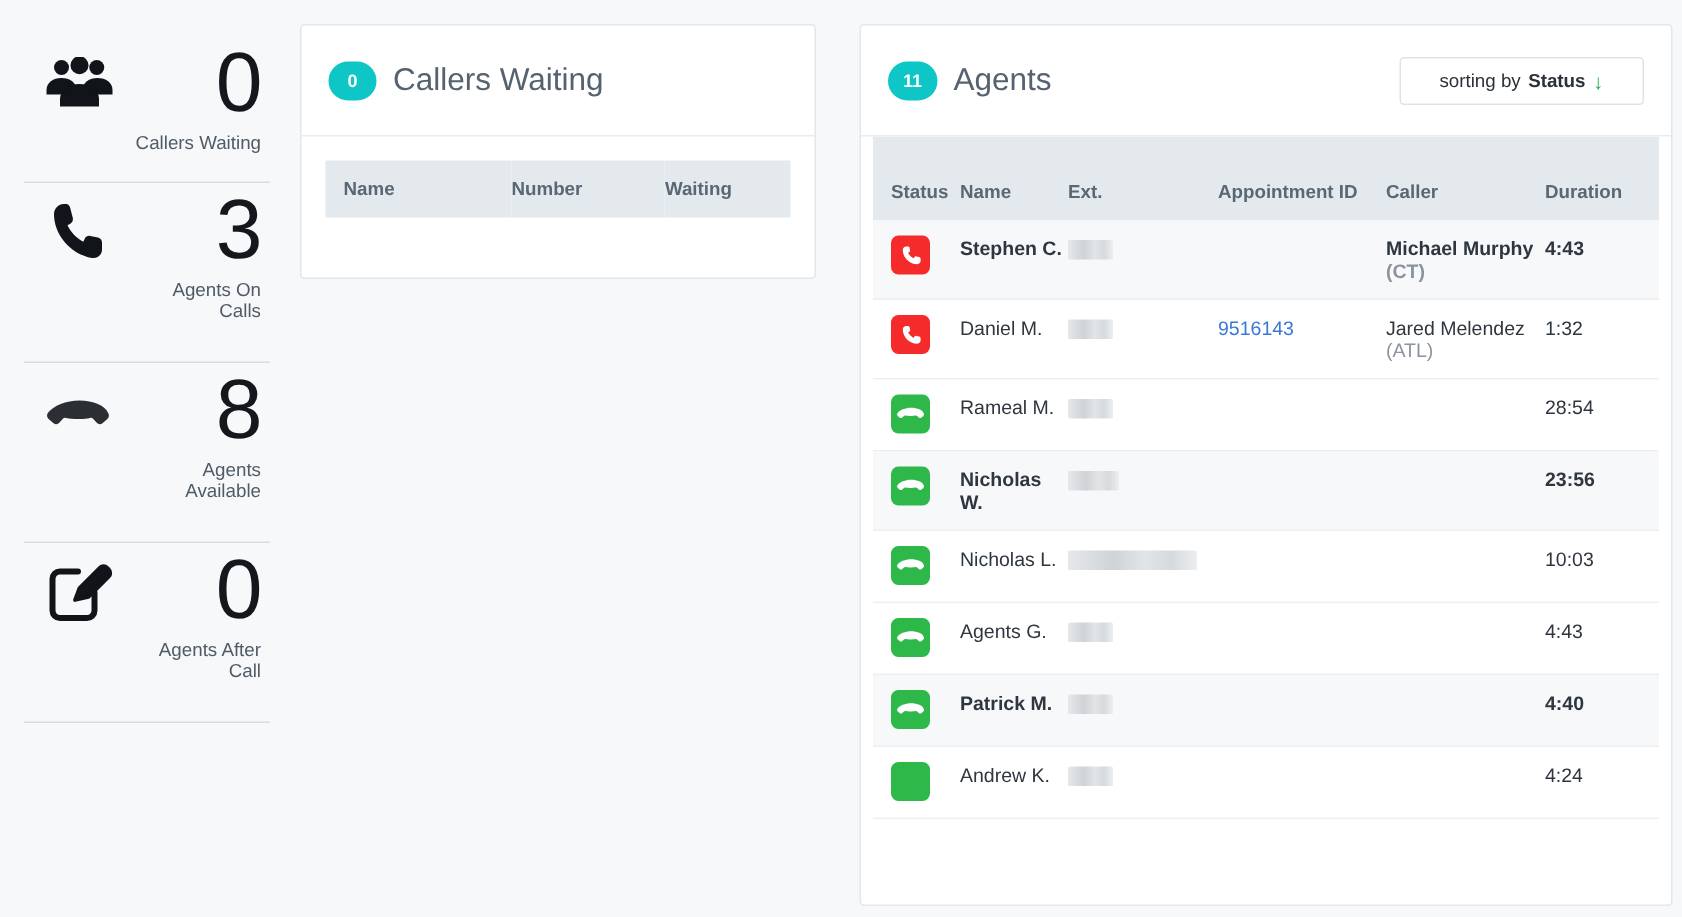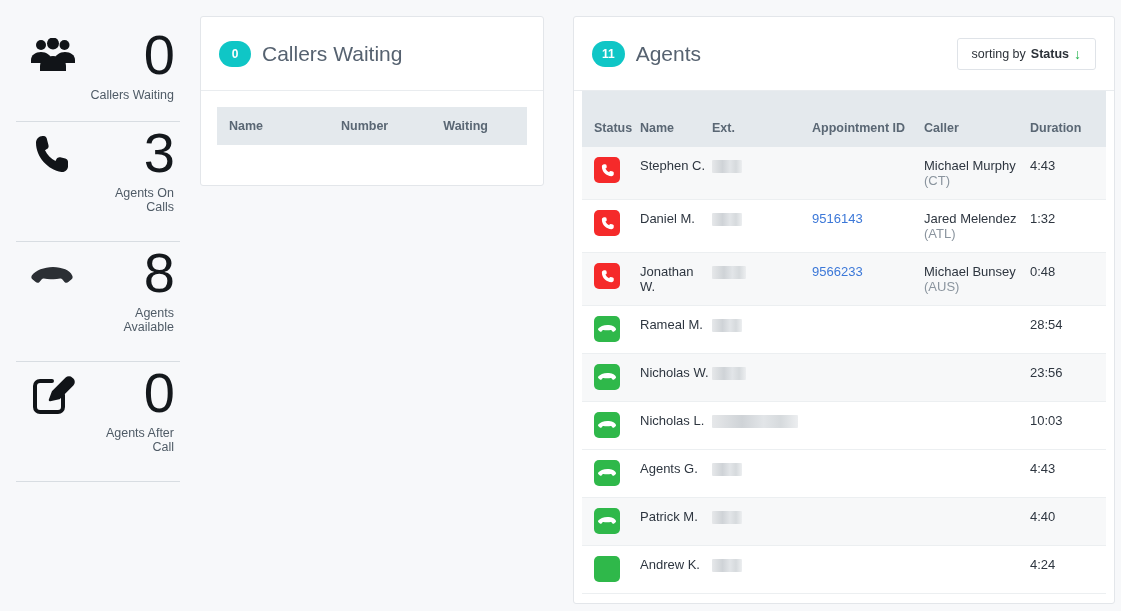--- a/index.html
+++ b/index.html
@@ -56,21 +56,21 @@
     min-width: 32px; height: 26px; border-radius: 13px;
     background: #0fc6c6;
     color: #fff; font-size: 12px; font-weight: 700;
     display: inline-flex; align-items: center; justify-content: center;
     padding: 0 10px; margin-right: 11px;
   }
   .card-title { font-size: 21px; color: #566270; font-weight: 400; }
   .head-spacer { flex: 1; }
   .sort-btn {
     border: 1px solid #dfe3e8; border-radius: 3px; background: #fff;
-    padding: 8px 14px; font-size: 12.5px; color: #2b3138;
+    padding: 8px 26px; font-size: 12.5px; color: #2b3138;
     display: inline-flex; align-items: center; gap: 5px;
     cursor: pointer; white-space: nowrap;
   }
   .sort-btn .strong { font-weight: 700; }
   .sort-arrow { color: #22b24c; font-size: 14px; line-height: 1; }
 
   
   .card-callers { width: 344px; flex: 0 0 344px; height: 170px; }
   .cw-body { padding: 16px; }
   .cw-table { width: 100%; border-collapse: collapse; table-layout: fixed; }
@@ -99,21 +99,21 @@
   .c-appt   { width: 112px; margin-left: 12px; }
   .c-caller { width: 106px; }
   .c-dur    { width: 76px; }
 
   .ag-table tbody td {
     font-size: 13px; color: #2e3640;
     padding: 11px 0; vertical-align: top;
     border-bottom: 1px solid #eceff1;
   }
   .ag-table tbody td.c-status { padding-top: 10px; padding-left: 12px !important; }
-  .ag-table tbody tr.odd td { background: #f7f8f9; }
+  .ag-table tbody tr.odd td { background: #f7f8f9; font-weight: bold; }
   .ag-table tbody tr.even td { background: #ffffff; }
 
   .st-icon {
     width: 26px; height: 26px; border-radius: 5px;
     display: flex; align-items: center; justify-content: center;
   }
   .st-red { background: #f52a2a; }
   .st-green { background: #2fb84a; }
 
   .appt-link { color: #3c78d8; text-decoration: none; cursor: pointer; text-align: right; }
@@ -269,34 +269,20 @@
                         <path d="M6.6 2C4.6 2 3 3.6 3 5.6 3 14.1 10 21 18.4 21c2 0 3.6-1.6 3.6-3.6v-2.1c0-.9-.6-1.7-1.5-1.9l-3.2-.7c-.8-.2-1.7.2-2.1 1l-.6 1.2c-2.6-1.4-4.7-3.5-6-6l1.2-.7c.8-.4 1.2-1.3 1-2.2l-.7-3.1C9.8 2.6 9 2 8.1 2z"></path>
                       </svg>
                     </div>
                   </td>
                   <td class="c-name">Daniel M.</td>
                   <td class="c-ext"><span class="redact" style="width:30px"></span></td>
                   <td class="c-appt"><a class="appt-link">9516143</a></td>
                   <td class="c-caller">Jared Melendez <span class="caller-loc">(ATL)</span></td>
                   <td class="c-dur dur">1:32</td>
                 </tr>
-                <tr class="odd">
-                  <td class="c-status">
-                    <div class="st-icon st-red">
-                      <svg width="15" height="15" viewBox="0 0 24 24" fill="#fff">
-                        <path d="M6.6 2C4.6 2 3 3.6 3 5.6 3 14.1 10 21 18.4 21c2 0 3.6-1.6 3.6-3.6v-2.1c0-.9-.6-1.7-1.5-1.9l-3.2-.7c-.8-.2-1.7.2-2.1 1l-.6 1.2c-2.6-1.4-4.7-3.5-6-6l1.2-.7c.8-.4 1.2-1.3 1-2.2l-.7-3.1C9.8 2.6 9 2 8.1 2z"></path>
-                      </svg>
-                    </div>
-                  </td>
-                  <td class="c-name">Jonathan W.</td>
-                  <td class="c-ext"><span class="redact" style="width:34px"></span></td>
-                  <td class="c-appt"><a class="appt-link">9566233</a></td>
-                  <td class="c-caller">Michael Bunsey <span class="caller-loc">(AUS)</span></td>
-                  <td class="c-dur dur">0:48</td>
-                </tr>
                 <tr class="even">
                   <td class="c-status">
                     <div class="st-icon st-green">
                       <svg width="19" height="10" viewBox="0 0 24 12" fill="#fff">
                         <path d="M12 .8C6.9.8 2.3 2.8.4 5.3c-.6.7-.4 1.7.2 2.3l1.8 1.5c.6.5 1.5.5 2.1-.1l1.3-1.4c.3-.3.7-.5 1.2-.4 1.2.3 2.4.4 3.6.4h1.6c1.2 0 2.4-.1 3.6-.4.5-.1.9.1 1.2.4l1.3 1.4c.6.6 1.5.6 2.1.1l1.8-1.5c.6-.6.8-1.6.2-2.3C21.7 2.8 17.1.8 12 .8z"></path>
                       </svg>
                     </div>
                   </td>
                   <td class="c-name">Rameal M.</td>
                   <td class="c-ext"><span class="redact" style="width:30px"></span></td>

